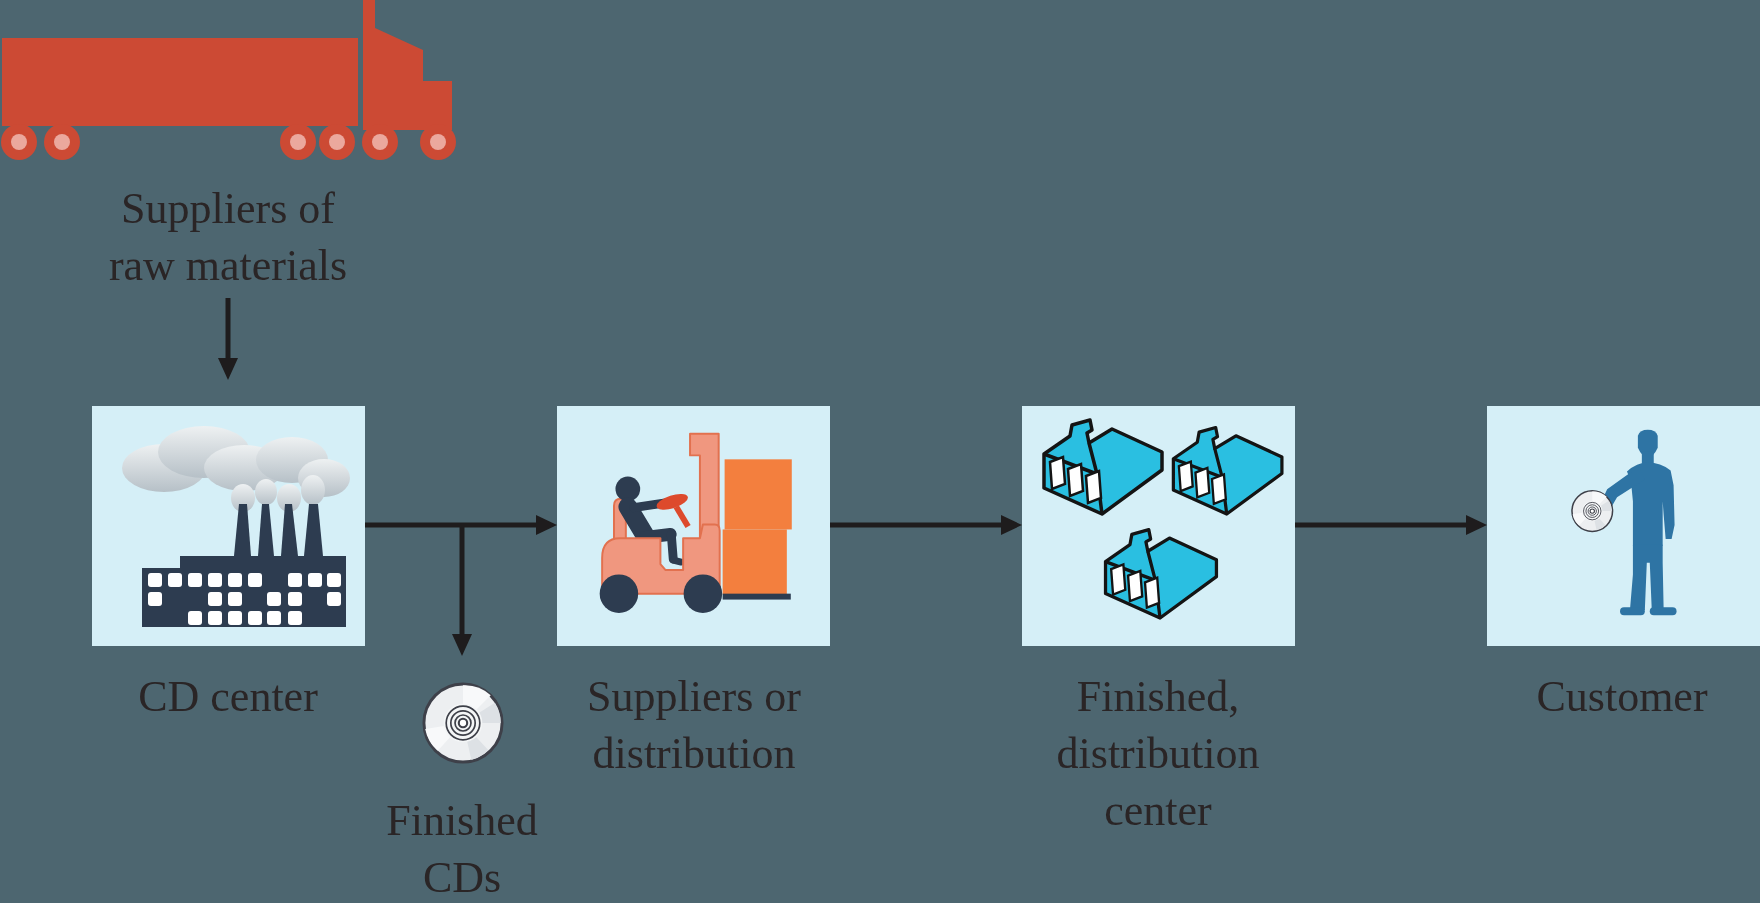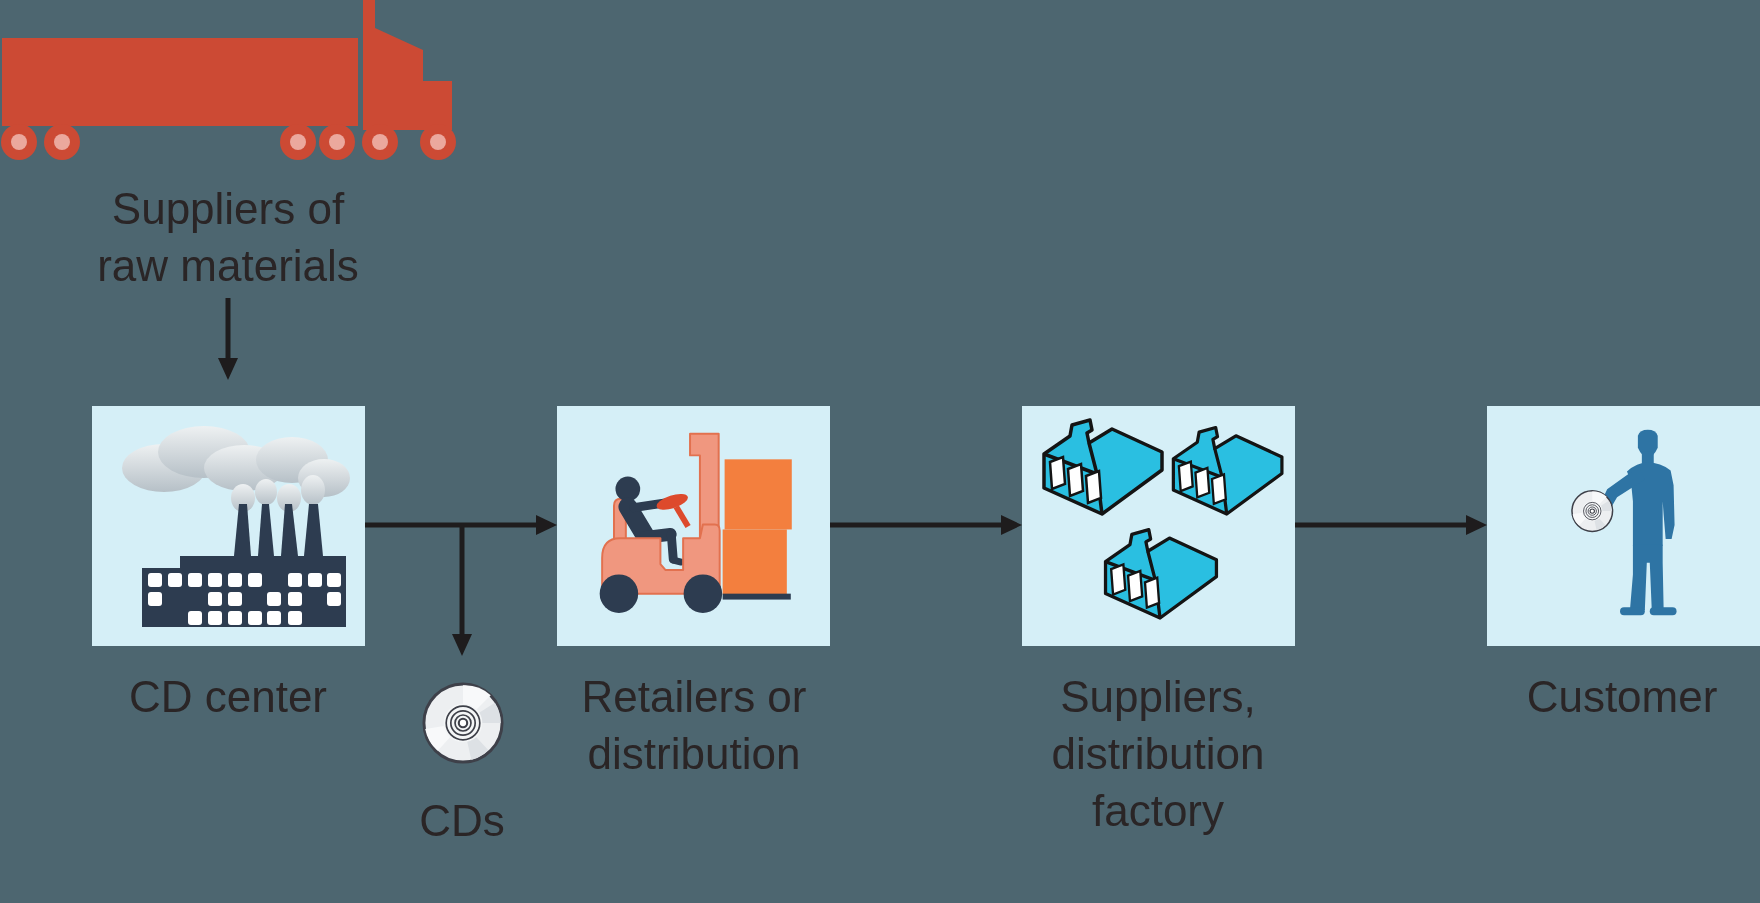--- a/index.html
+++ b/index.html
@@ -1,21 +1,21 @@
 <!DOCTYPE html>
 <html style="--bg: #4d6670; --box: #d5eff7; --ink: #2a2526; --arrow: #1e1c1d; --truck: #cc4a34; --truck-hub: #eba89d; --navy: #2d3c50; --forklift: #f0977f; --forklift-outline: #e2714f; --crate: #f37f3e; --steering: #dd4a2c; --warehouse: #2abfe1; --warehouse-line: #141414; --person: #2e74a4; --cd-face: #edeff1; --cd-line: #3e4049; --smoke-dark: #b6c0c7; --smoke-light: #eef1f2;"><head>
 <meta charset="utf-8">
 <style>
   html,body{margin:0;padding:0;}
   body{
     width:1760px;height:903px;overflow:hidden;
     background:var(--bg,#4d6670);
     font-family:"Liberation Sans", sans-serif;
   }
-  .stage{position:relative;width:1760px;height:903px;}
+  .stage{position:relative;width:1760px;height:903px;font-family:Liberation Serif, serif;}
   .abs{position:absolute;}
   .box{position:absolute;top:406px;width:273px;height:240px;background:var(--box,#d5eff7);}
   .box svg{position:absolute;left:0;top:0;width:100%;height:100%;}
   .label{
     position:absolute;color:var(--ink,#2a2526);
     font-size:44px;line-height:57px;text-align:center;white-space:nowrap;
   }
   
   .f-truck{fill:var(--truck)}        .f-hub{fill:var(--truck-hub)}
   .f-navy{fill:var(--navy)}          .f-white{fill:#ffffff}
@@ -209,31 +209,32 @@
   <div class="label" style="left:28px;top:180px;width:400px">
     <div>Suppliers of</div>
     <div>raw materials</div>
   </div>
 
   <div class="label" style="left:48px;top:668px;width:360px">
     <div>CD center</div>
   </div>
 
   <div class="label" style="left:312px;top:792px;width:300px">
+    <div>Finished</div>
     <div>CDs</div>
   </div>
 
   <div class="label" style="left:519px;top:668px;width:350px">
-    <div>Retailers or</div>
+    <div>Suppliers or</div>
     <div>distribution</div>
   </div>
 
   <div class="label" style="left:983px;top:668px;width:350px">
-    <div>Suppliers,</div>
+    <div>Finished,</div>
     <div>distribution</div>
-    <div>factory</div>
+    <div>center</div>
   </div>
 
   <div class="label" style="left:1472px;top:668px;width:300px">
     <div>Customer</div>
   </div>
 
 </div>
 
 </body></html>

